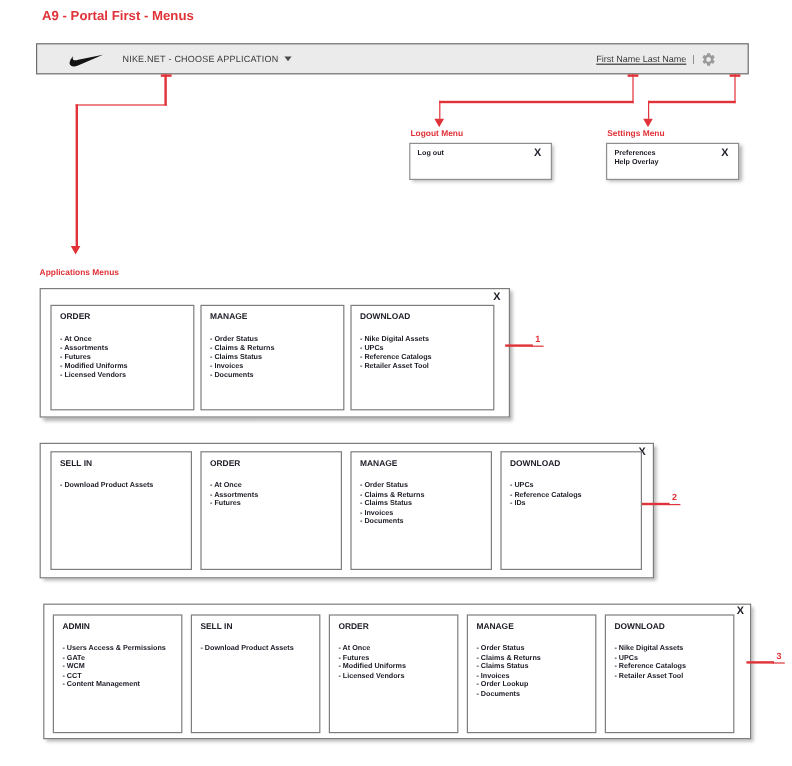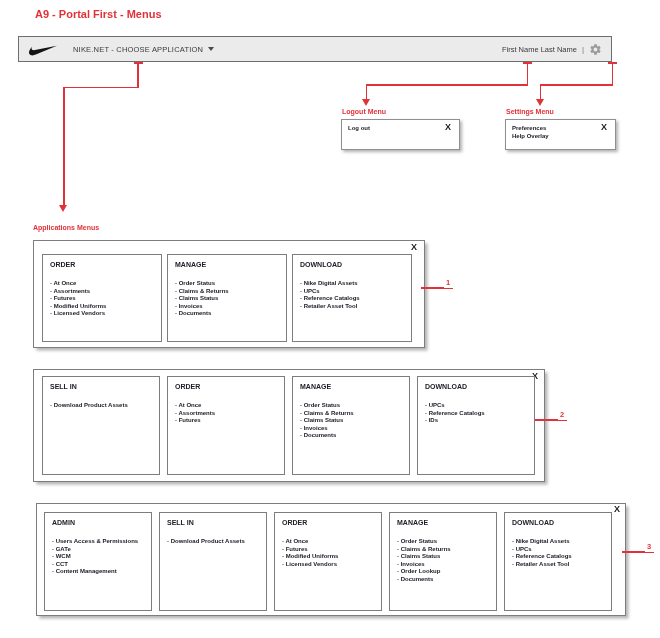--- a/index.html
+++ b/index.html
@@ -4,28 +4,28 @@
 <style>
   * { margin:0; padding:0; box-sizing:border-box; }
   html,body { background:#fff; }
   body { font-family:"Liberation Sans", sans-serif; }
   #canvas { position:relative; width:660px; height:638px; background:#fff; overflow:hidden; }
 
   
   .page-title { position:absolute; left:35px; top:8px; font-size:11px; font-weight:bold; color:#e03238; }
 
   
-  .header-bar { position:absolute; left:18px; top:36px; width:594px; height:26px;
-    background:#ebebeb; border:1px solid #6e6e6e; display:flex; align-items:center; padding:0 9px; }
+  .header-bar { position:absolute; left:30px; top:36px; width:594px; height:26px;
+    background:#ebebeb; border:1px solid #6e6e6e; display:flex; align-items:center; padding:0 26px; }
   .swoosh { width:30px; height:13px; margin-top:2px; }
   .brand { margin-left:15px; font-size:7.5px; color:#3a3a3a; letter-spacing:.2px; cursor:default; display:flex; align-items:center; }
   .caret { width:0; height:0; border-left:3px solid transparent; border-right:3px solid transparent;
     border-top:4px solid #4a4a4a; margin-left:5px; display:inline-block; }
   .hspacer { flex:1; }
-  .user-name { font-size:7.5px; color:#3a3a3a; }
+  .user-name { font-size:7.5px; color:#3a3a3a;text-decoration:underline; }
   .sep { font-size:8px; color:#7a7a7a; margin:0 5px; }
   .gear { width:13px; height:13px; }
 
   
   .rline { position:absolute; background:#e03238; }
   .arrowhead { position:absolute; width:0; height:0;
     border-left:4.5px solid transparent; border-right:4.5px solid transparent; border-top:7px solid #e03238; }
   .callout { position:absolute; font-size:7px; font-weight:bold; color:#e03238; }
   .ref-num { position:absolute; font-size:7.5px; font-weight:bold; color:#e03238;
     border-bottom:1.5px solid #e03238; padding:0 3px 1px 3px; }

